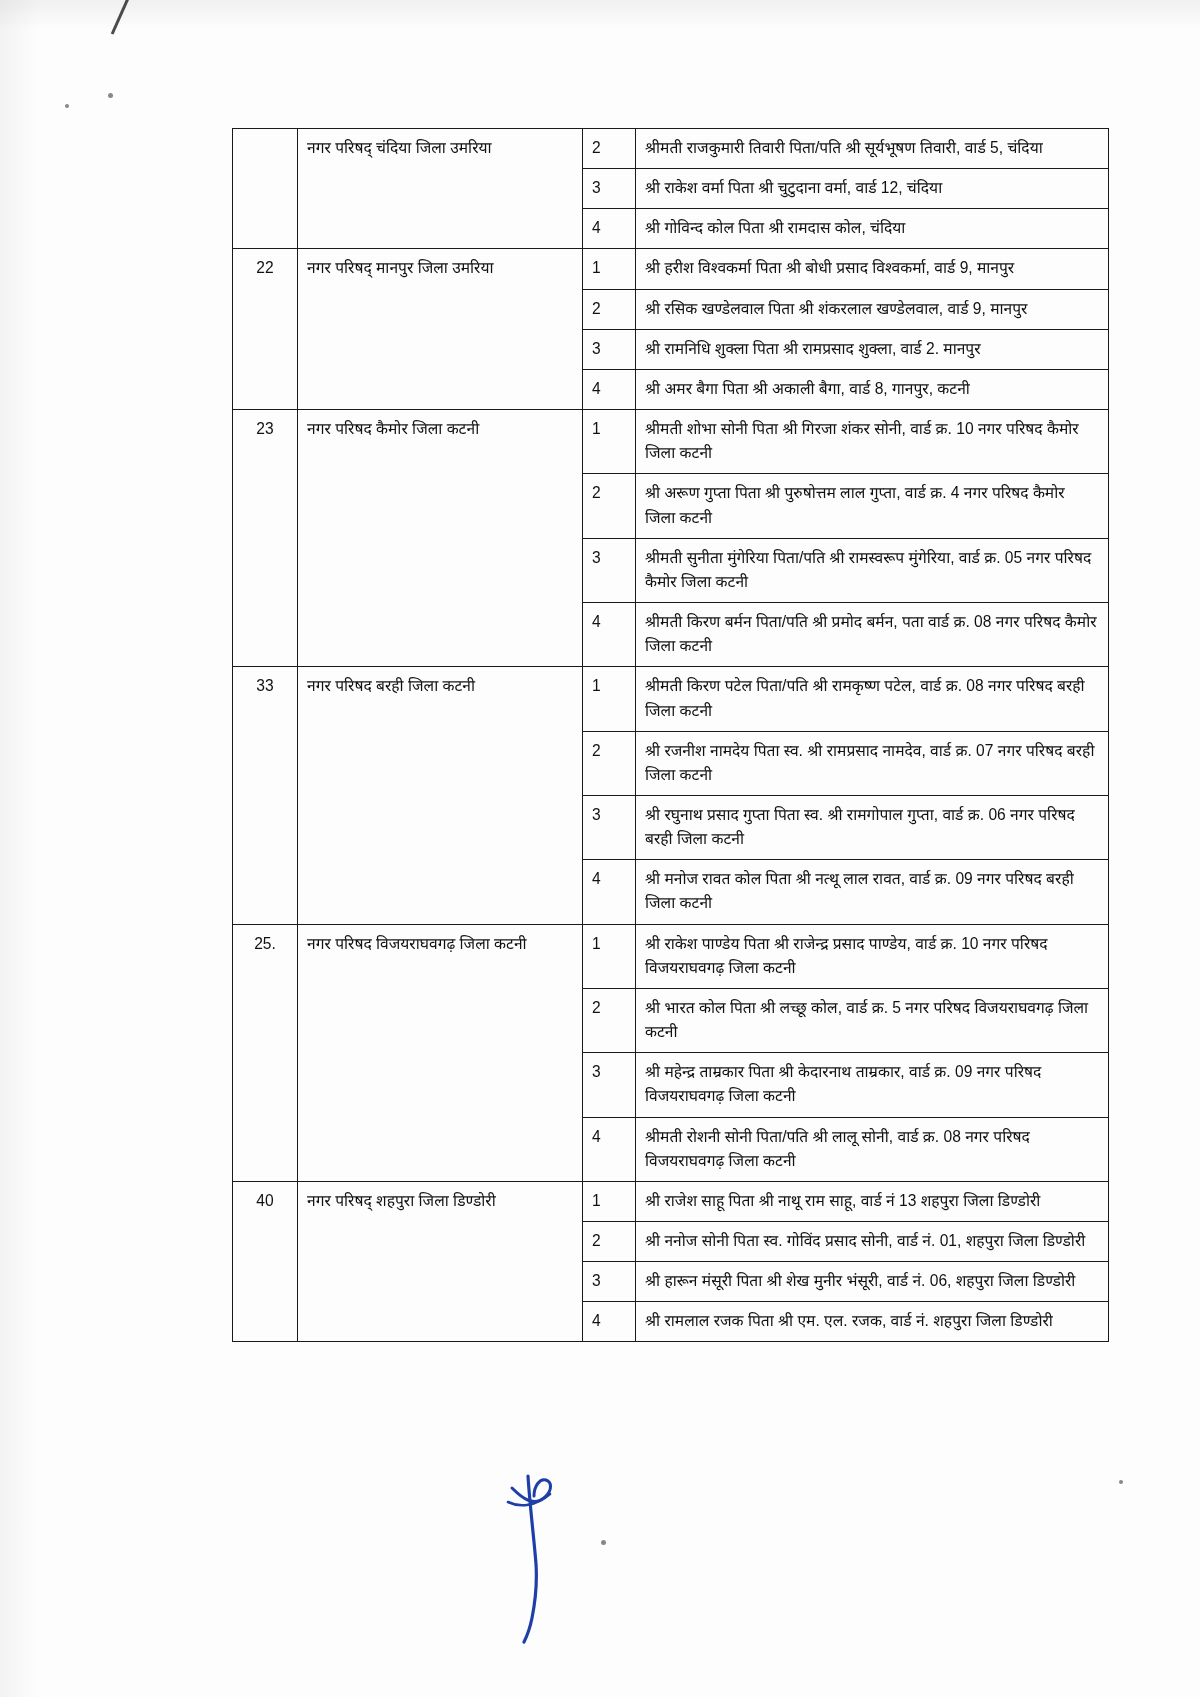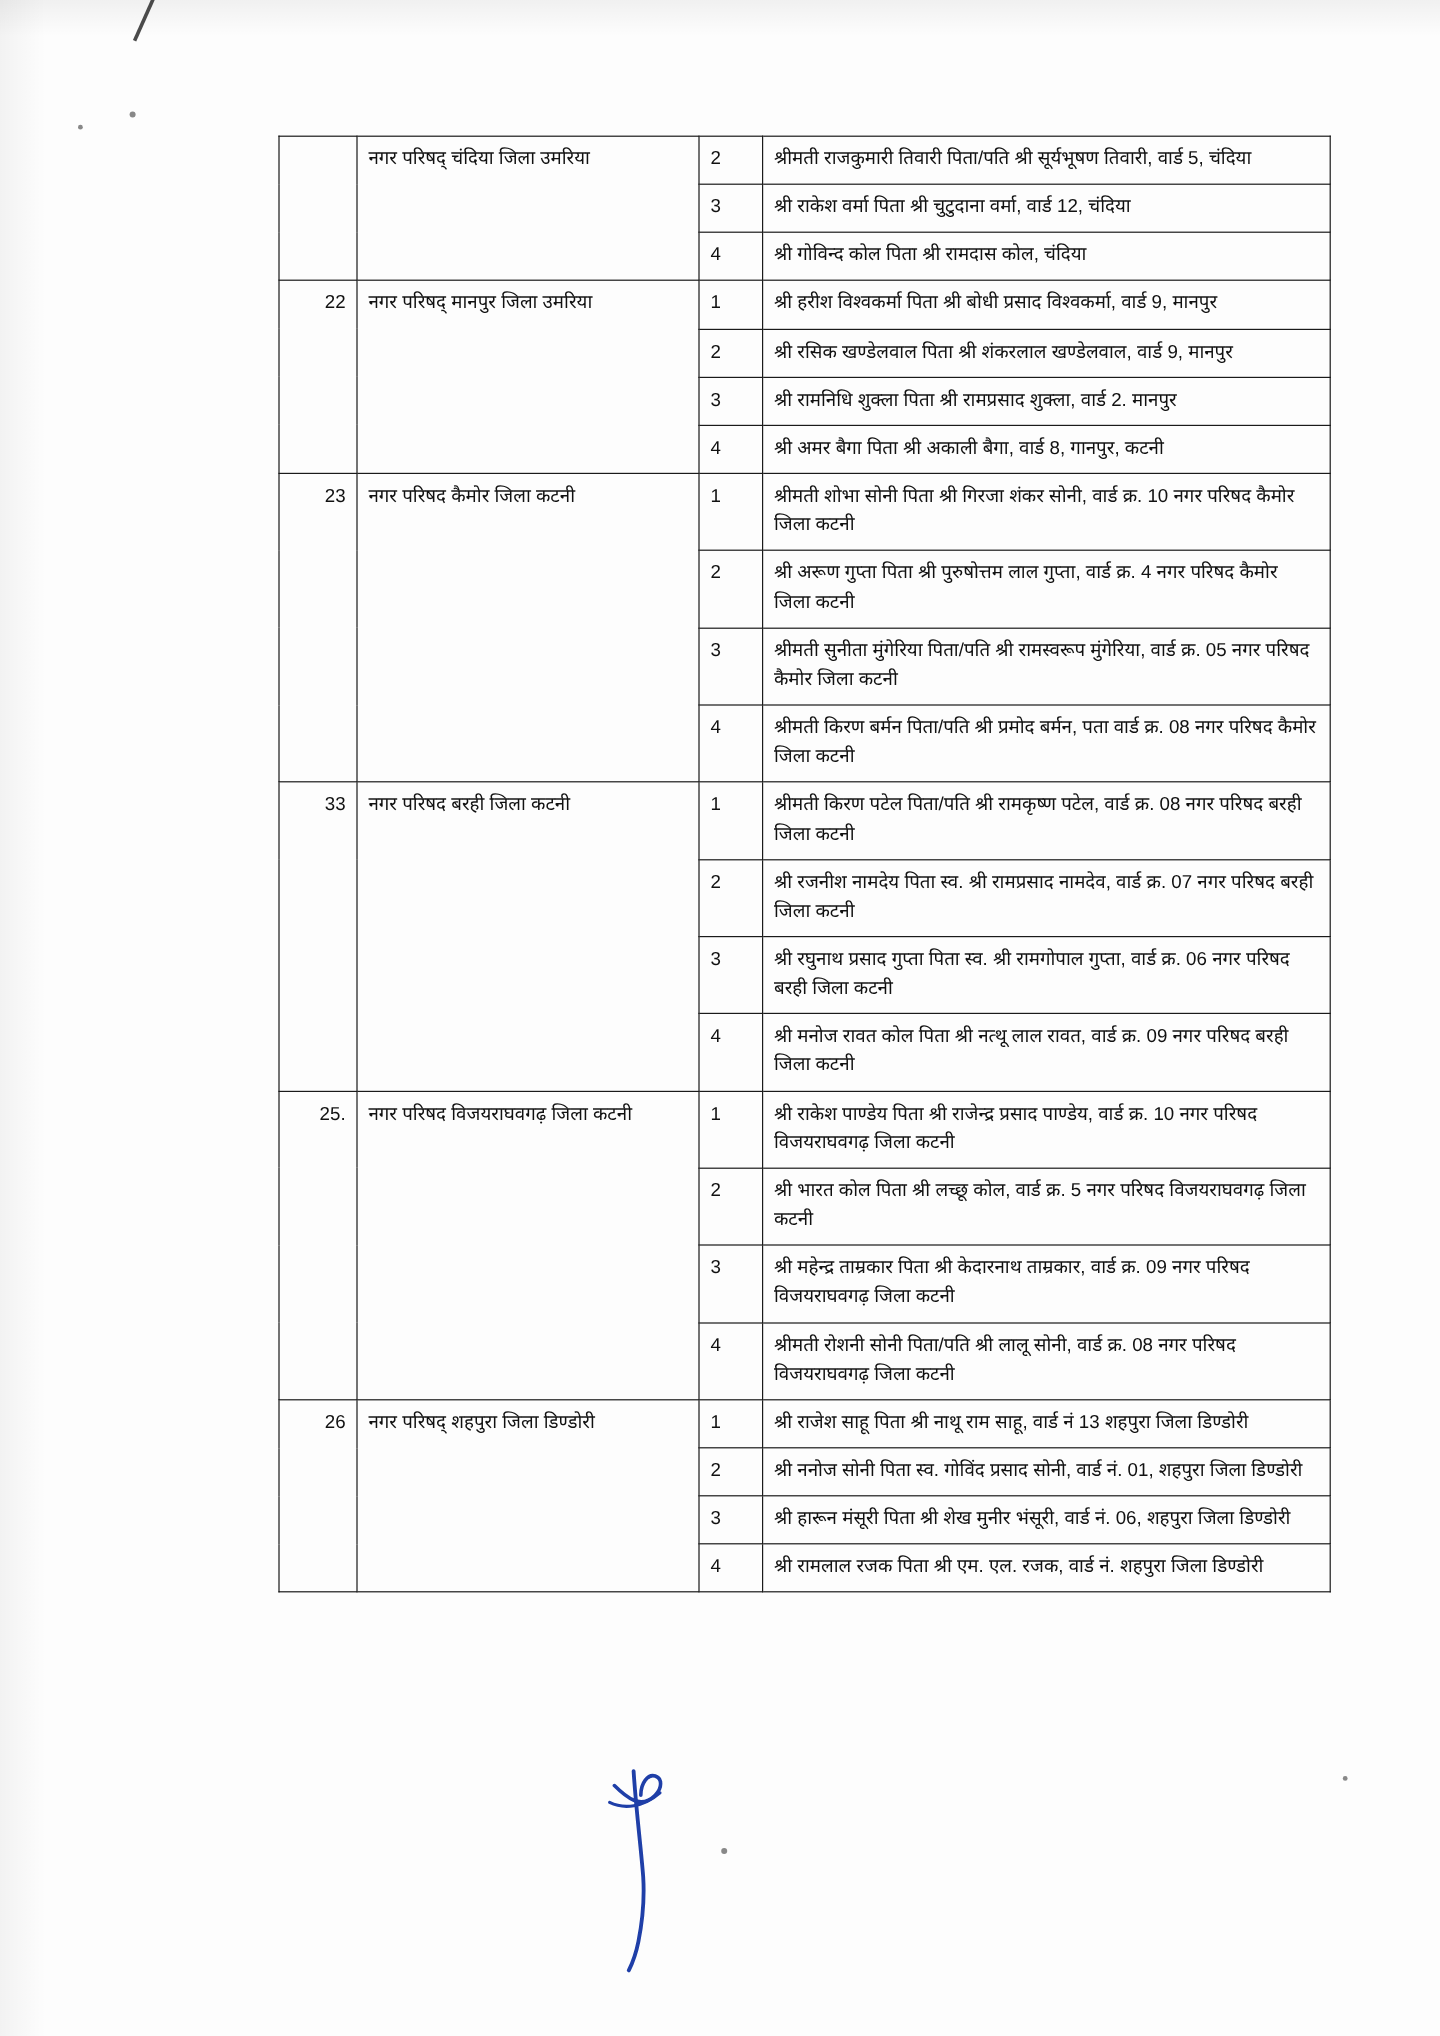--- a/index.html
+++ b/index.html
@@ -40,40 +40,40 @@
   .speck {
     position: absolute;
     background: #555;
     border-radius: 50%;
     opacity: .7;
   }
 
   .table-wrap {
     position: absolute;
     left: 232px;
-    top: 113px;
+    top: 128px;
     width: 800px;
   }
 
   table.doc {
     border-collapse: collapse;
     width: 800px;
     table-layout: fixed;
   }
   table.doc td {
     border: 1.6px solid #1a1a1a;
     vertical-align: top;
     padding: 7px 9px 8px 9px;
     font-size: 15.6px;
     line-height: 1.55;
     font-family: "Liberation Sans", sans-serif;
   }
   td.col-sn {
     width: 46px;
-    text-align: right;
+    text-align: center;
     padding-left: 8px;
     margin-left: 16px;
   }
   td.col-body {
     width: 266px;
     text-align: justify;
     text-justify: inter-word;
   }
   td.col-num {
     width: 34px;
@@ -197,21 +197,21 @@
           </tr>
           <tr>
             <td class="col-num">3</td>
             <td class="col-name">श्री महेन्द्र ताम्रकार पिता श्री केदारनाथ ताम्रकार, वार्ड क्र. 09 नगर परिषद विजयराघवगढ़ जिला कटनी</td>
           </tr>
           <tr>
             <td class="col-num">4</td>
             <td class="col-name">श्रीमती रोशनी सोनी पिता/पति श्री लालू सोनी, वार्ड क्र. 08 नगर परिषद विजयराघवगढ़ जिला कटनी</td>
           </tr>
           <tr>
-            <td class="col-sn" rowspan="4">26</td>
+            <td class="col-sn" rowspan="4">40</td>
             <td class="col-body justify" rowspan="4">नगर परिषद् शहपुरा जिला डिण्डोरी</td>
             <td class="col-num">1</td>
             <td class="col-name">श्री राजेश साहू पिता श्री नाथू राम साहू, वार्ड नं 13 शहपुरा जिला डिण्डोरी</td>
           </tr>
           <tr>
             <td class="col-num">2</td>
             <td class="col-name">श्री ननोज सोनी पिता स्व. गोविंद प्रसाद सोनी, वार्ड नं. 01, शहपुरा जिला डिण्डोरी</td>
           </tr>
           <tr>
             <td class="col-num">3</td>

